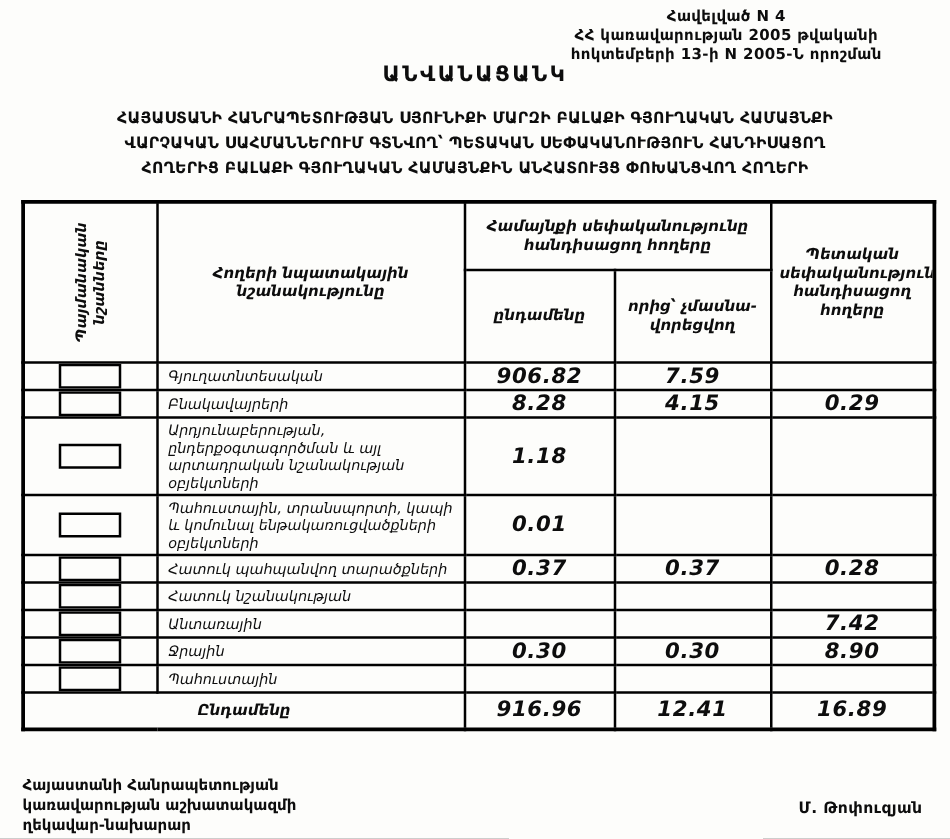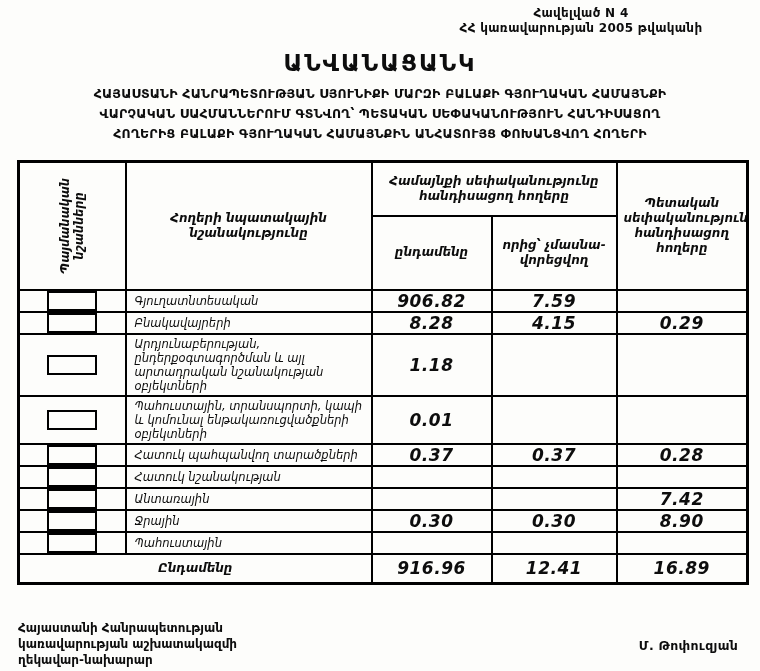--- a/index.html
+++ b/index.html
@@ -27,21 +27,21 @@
     line-height: 15px;
     letter-spacing: 0.3px;
   }
   
   .doc-title {
     position: absolute;
     top: 50px;
     left: 0;
     width: 100%;
     text-align: center;
-    font-size: 23px;
+    font-size: 17px;
     font-weight: bold;
     letter-spacing: 2px;
   }
   
   .doc-subtitle {
     position: absolute;
     top: 84px;
     left: 0;
     width: 100%;
     text-align: center;
@@ -136,20 +136,21 @@
   }
 </style>
 </head>
 <body>
 
 <div class="page">
 
   <div class="annex-note">
     <div>Հավելված  N 4</div>
     <div>ՀՀ կառավարության 2005 թվականի</div>
+    <div>հոկտեմբերի 13-ի N 2005-Ն որոշման</div>
   </div>
 
   <div class="doc-title">ԱՆՎԱՆԱՑԱՆԿ</div>
 
   <div class="doc-subtitle">
     <div>ՀԱՅԱՍՏԱՆԻ ՀԱՆՐԱՊԵՏՈՒԹՅԱՆ ՍՅՈՒՆԻՔԻ  ՄԱՐԶԻ ԲԱԼԱՔԻ ԳՅՈՒՂԱԿԱՆ ՀԱՄԱՅՆՔԻ</div>
     <div>ՎԱՐՉԱԿԱՆ  ՍԱՀՄԱՆՆԵՐՈՒՄ ԳՏՆՎՈՂ՝ ՊԵՏԱԿԱՆ ՍԵՓԱԿԱՆՈՒԹՅՈՒՆ ՀԱՆԴԻՍԱՑՈՂ</div>
     <div>ՀՈՂԵՐԻՑ ԲԱԼԱՔԻ ԳՅՈՒՂԱԿԱՆ ՀԱՄԱՅՆՔԻՆ ԱՆՀԱՏՈՒՅՑ  ՓՈԽԱՆՑՎՈՂ ՀՈՂԵՐԻ</div>
   </div>
 

